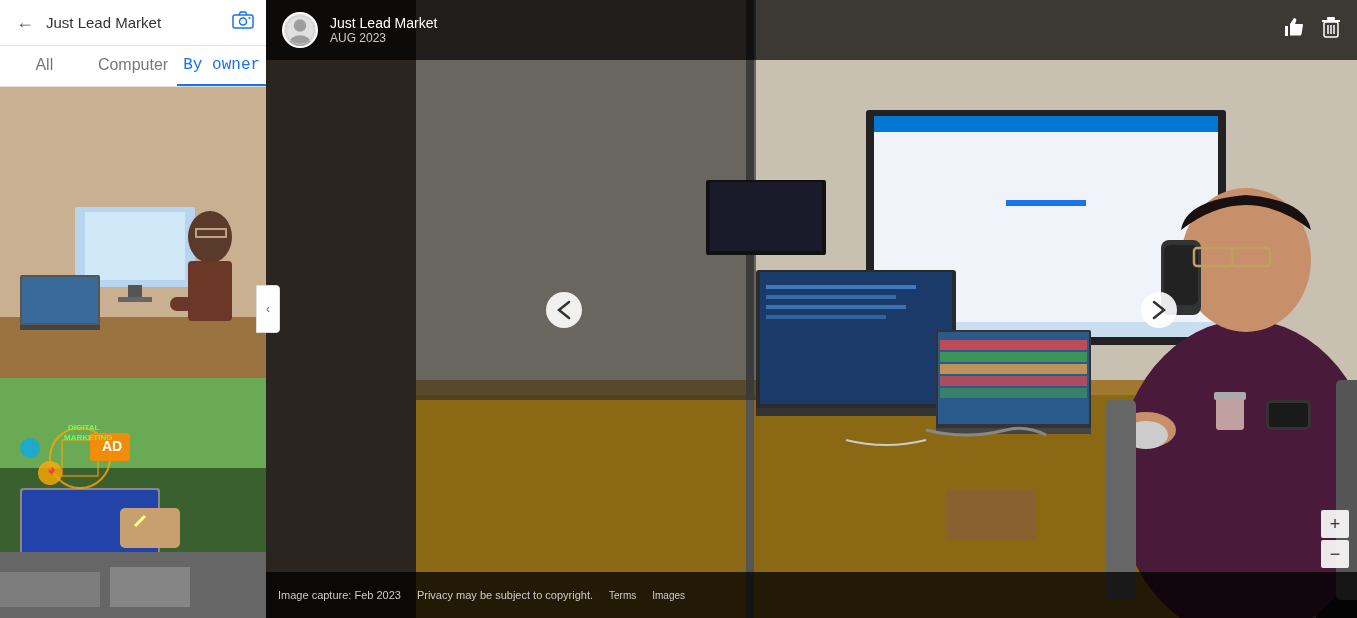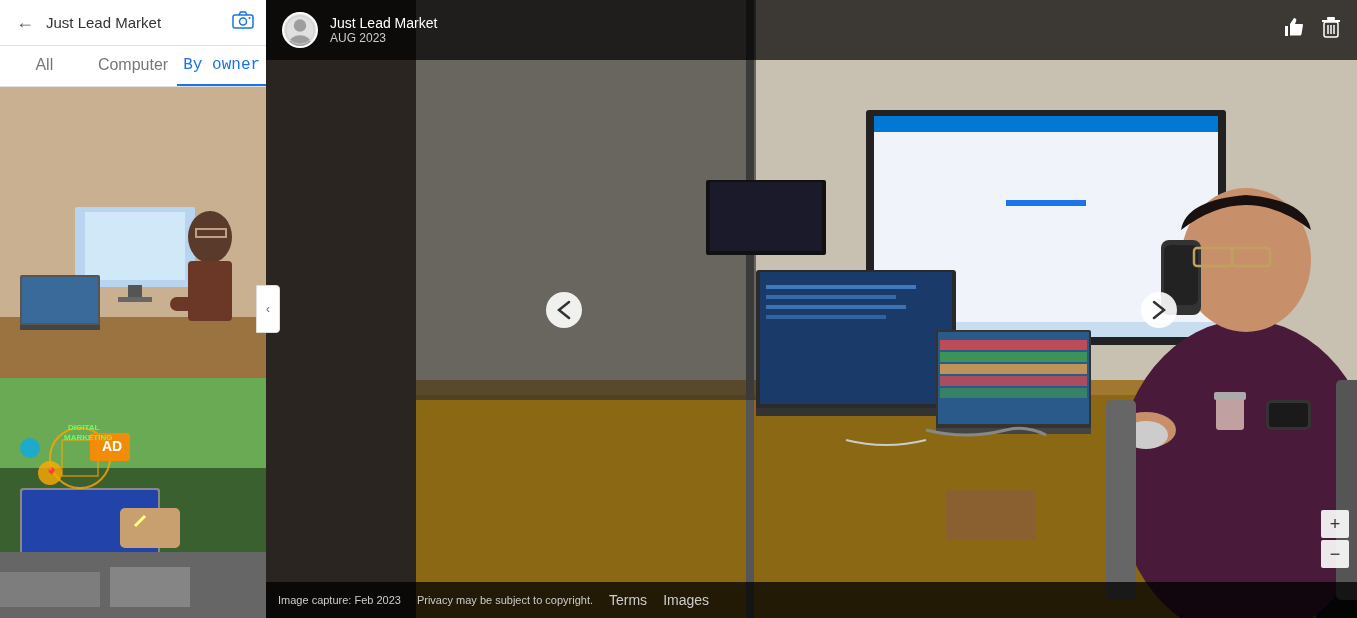--- a/index.html
+++ b/index.html
@@ -210,37 +210,37 @@
 
     .nav-arrow.left { left: 8px; }
     .nav-arrow.right { right: 8px; }
 
     
     .main-bottom-bar {
       position: absolute;
       bottom: 0;
       left: 0;
       right: 0;
-      height: 36px;
+      height: 46px;
       background: rgba(0,0,0,0.75);
       display: flex;
       align-items: center;
       padding: 0 12px;
       gap: 16px;
       z-index: 5;
     }
 
     .bottom-bar-text {
       color: #ccc;
       font-size: 11px;
     }
 
     .bottom-bar-link {
       color: #ccc;
-      font-size: 14px;
+      font-size: 10px;
       text-decoration: none;
       cursor: pointer;
     }
 
     
     .zoom-controls {
       position: absolute;
       right: 8px;
       bottom: 50px;
       display: flex;

